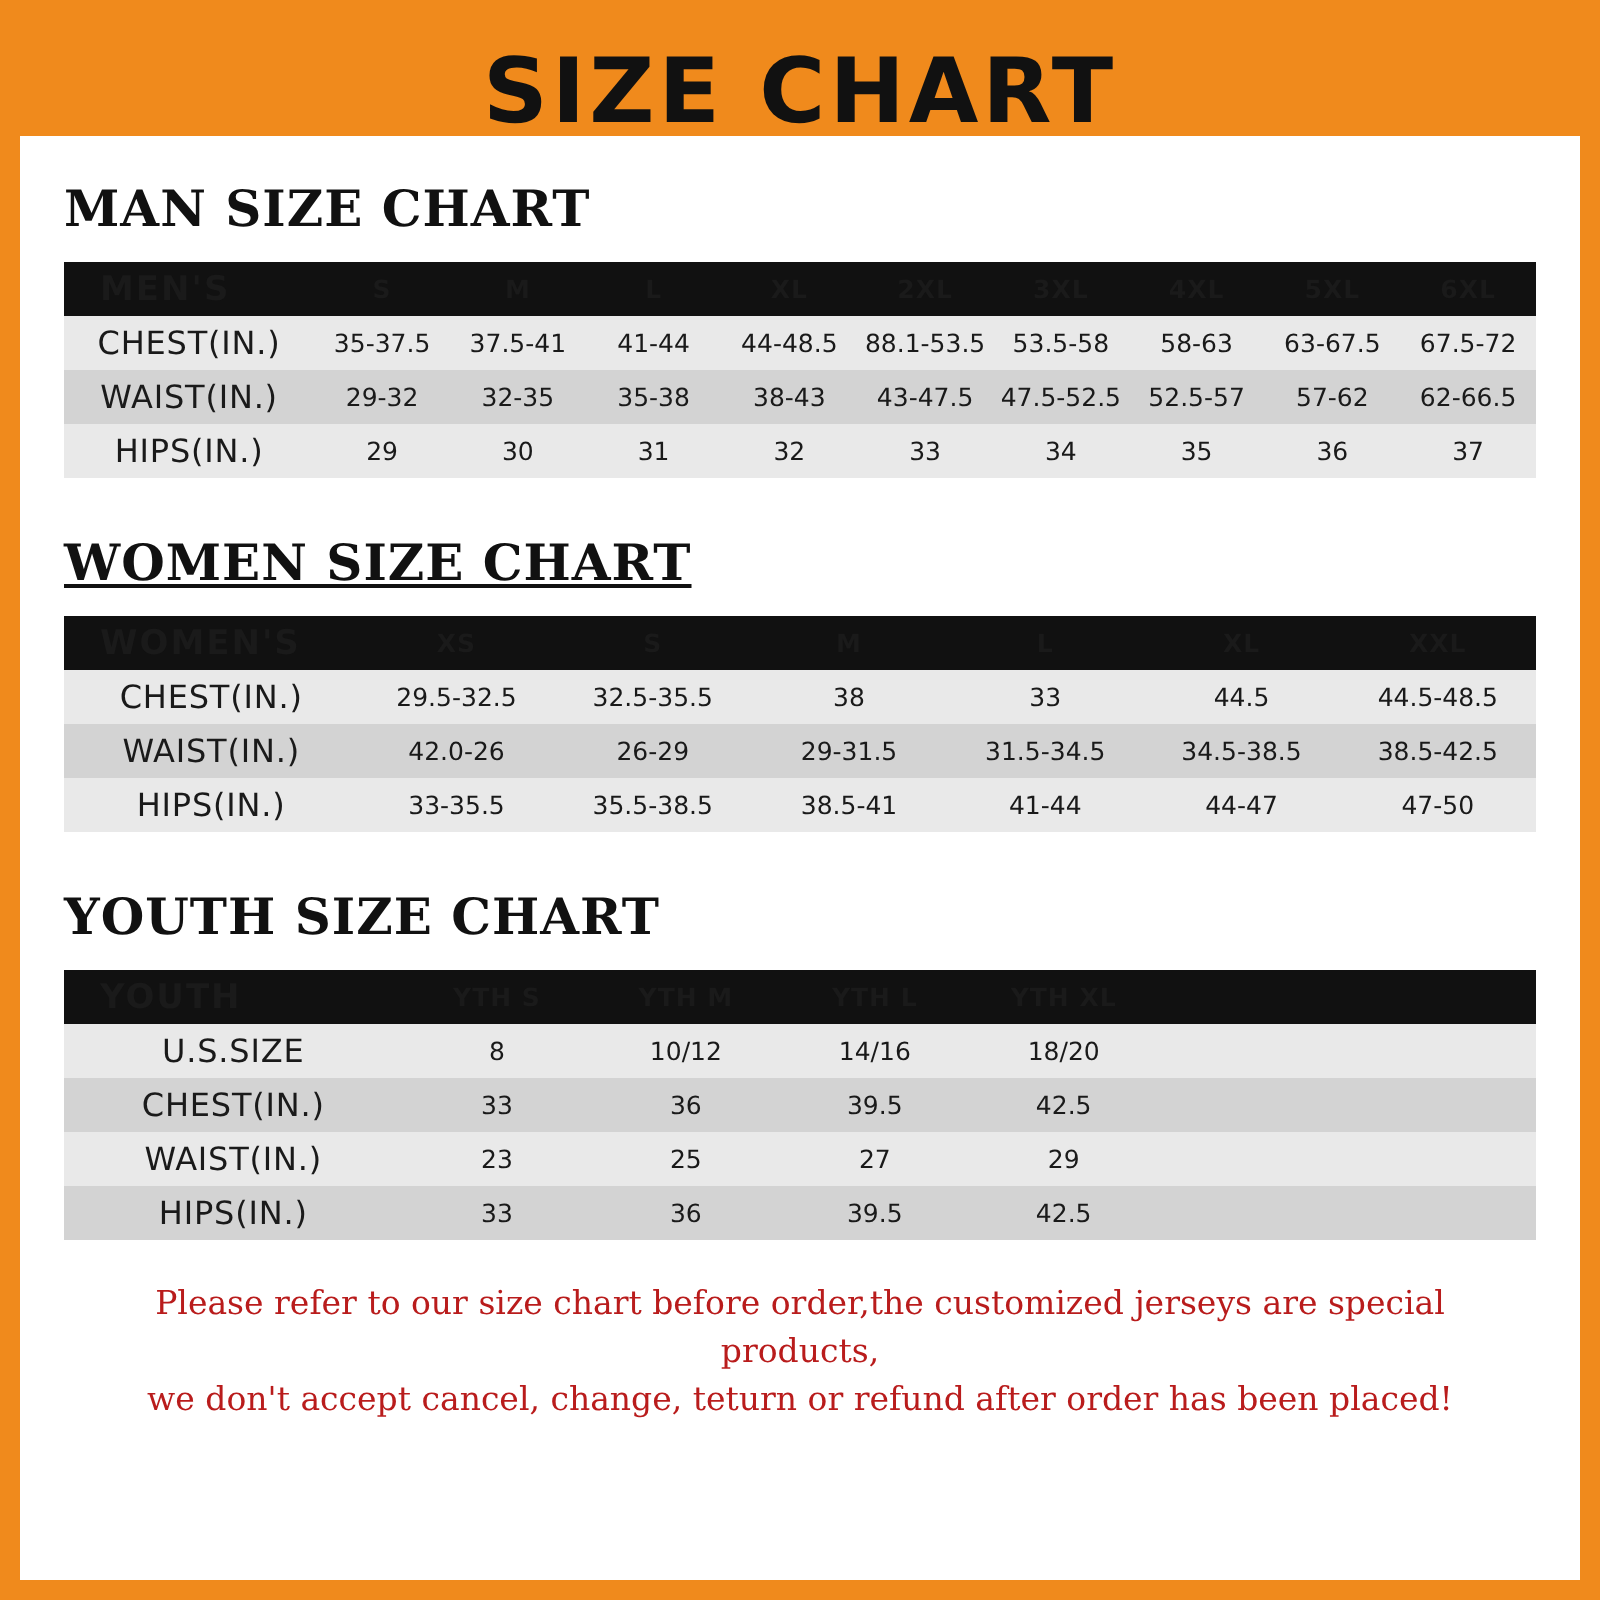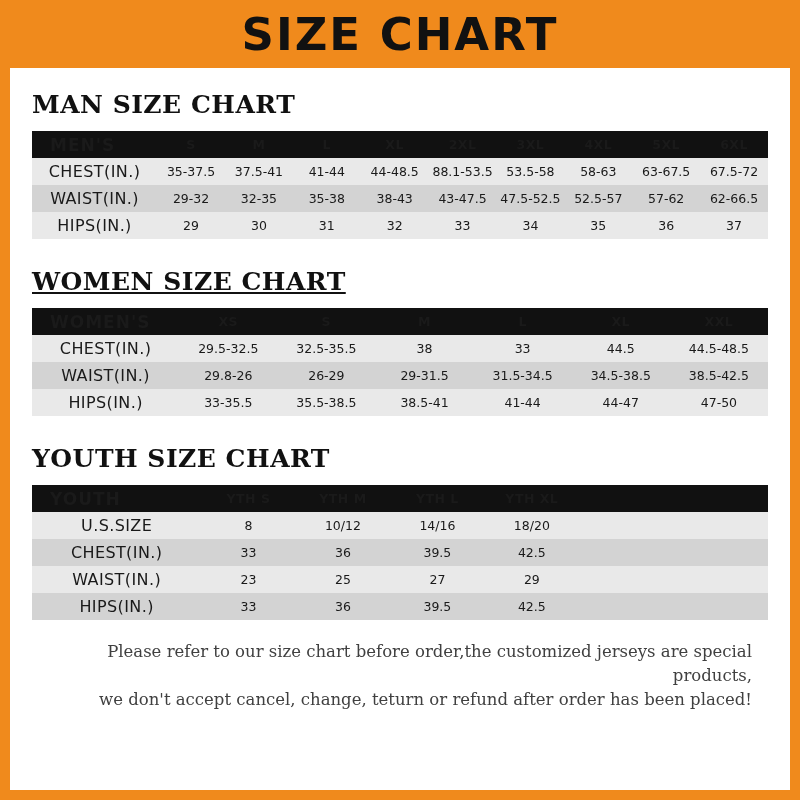--- a/index.html
+++ b/index.html
@@ -20,21 +20,21 @@
     box-sizing: border-box;
     border-left: 10px solid #f08a1c;
     border-right: 10px solid #f08a1c;
     border-bottom: 10px solid #f08a1c;
     background: #ffffff;
   }
   .banner {
     height: 68px;
     background: #f08a1c;
     display: flex;
-    align-items: center;
+    align-items: flex-end;
     justify-content: center;
   }
   .banner-title {
     font-family: "DejaVu Sans", sans-serif;
     font-weight: bold;
     font-size: 45px;
     letter-spacing: 2px;
     color: #111111;
     line-height: 1;
   }
@@ -93,25 +93,25 @@
     text-align: center;
   }
 
   
   .sec-man col.c0 { width: 17%; }
   .sec-women col.c0 { width: 20%; }
   .sec-youth col.c0 { width: 23%; }
 
   .footnote {
     margin: 20px 16px 0 16px;
-    color: #404040;
+    color: #b91c1c;
     font-family: "DejaVu Serif", serif;
     font-size: 16.5px;
     line-height: 1.45;
-    text-align: right;
+    text-align: center;
   }
 </style>
 </head>
 <body>
 
 <div class="page">
 
   <div class="banner">
     <div class="banner-title">SIZE CHART</div>
   </div>
@@ -216,21 +216,21 @@
             <td class="rowhead">CHEST(IN.)</td>
             <td>29.5-32.5</td>
             <td>32.5-35.5</td>
             <td>38</td>
             <td>33</td>
             <td>44.5</td>
             <td>44.5-48.5</td>
           </tr>
           <tr class="dark">
             <td class="rowhead">WAIST(IN.)</td>
-            <td>29.8-26</td>
+            <td>42.0-26</td>
             <td>26-29</td>
             <td>29-31.5</td>
             <td>31.5-34.5</td>
             <td>34.5-38.5</td>
             <td>38.5-42.5</td>
           </tr>
           <tr class="light">
             <td class="rowhead">HIPS(IN.)</td>
             <td>33-35.5</td>
             <td>35.5-38.5</td>

